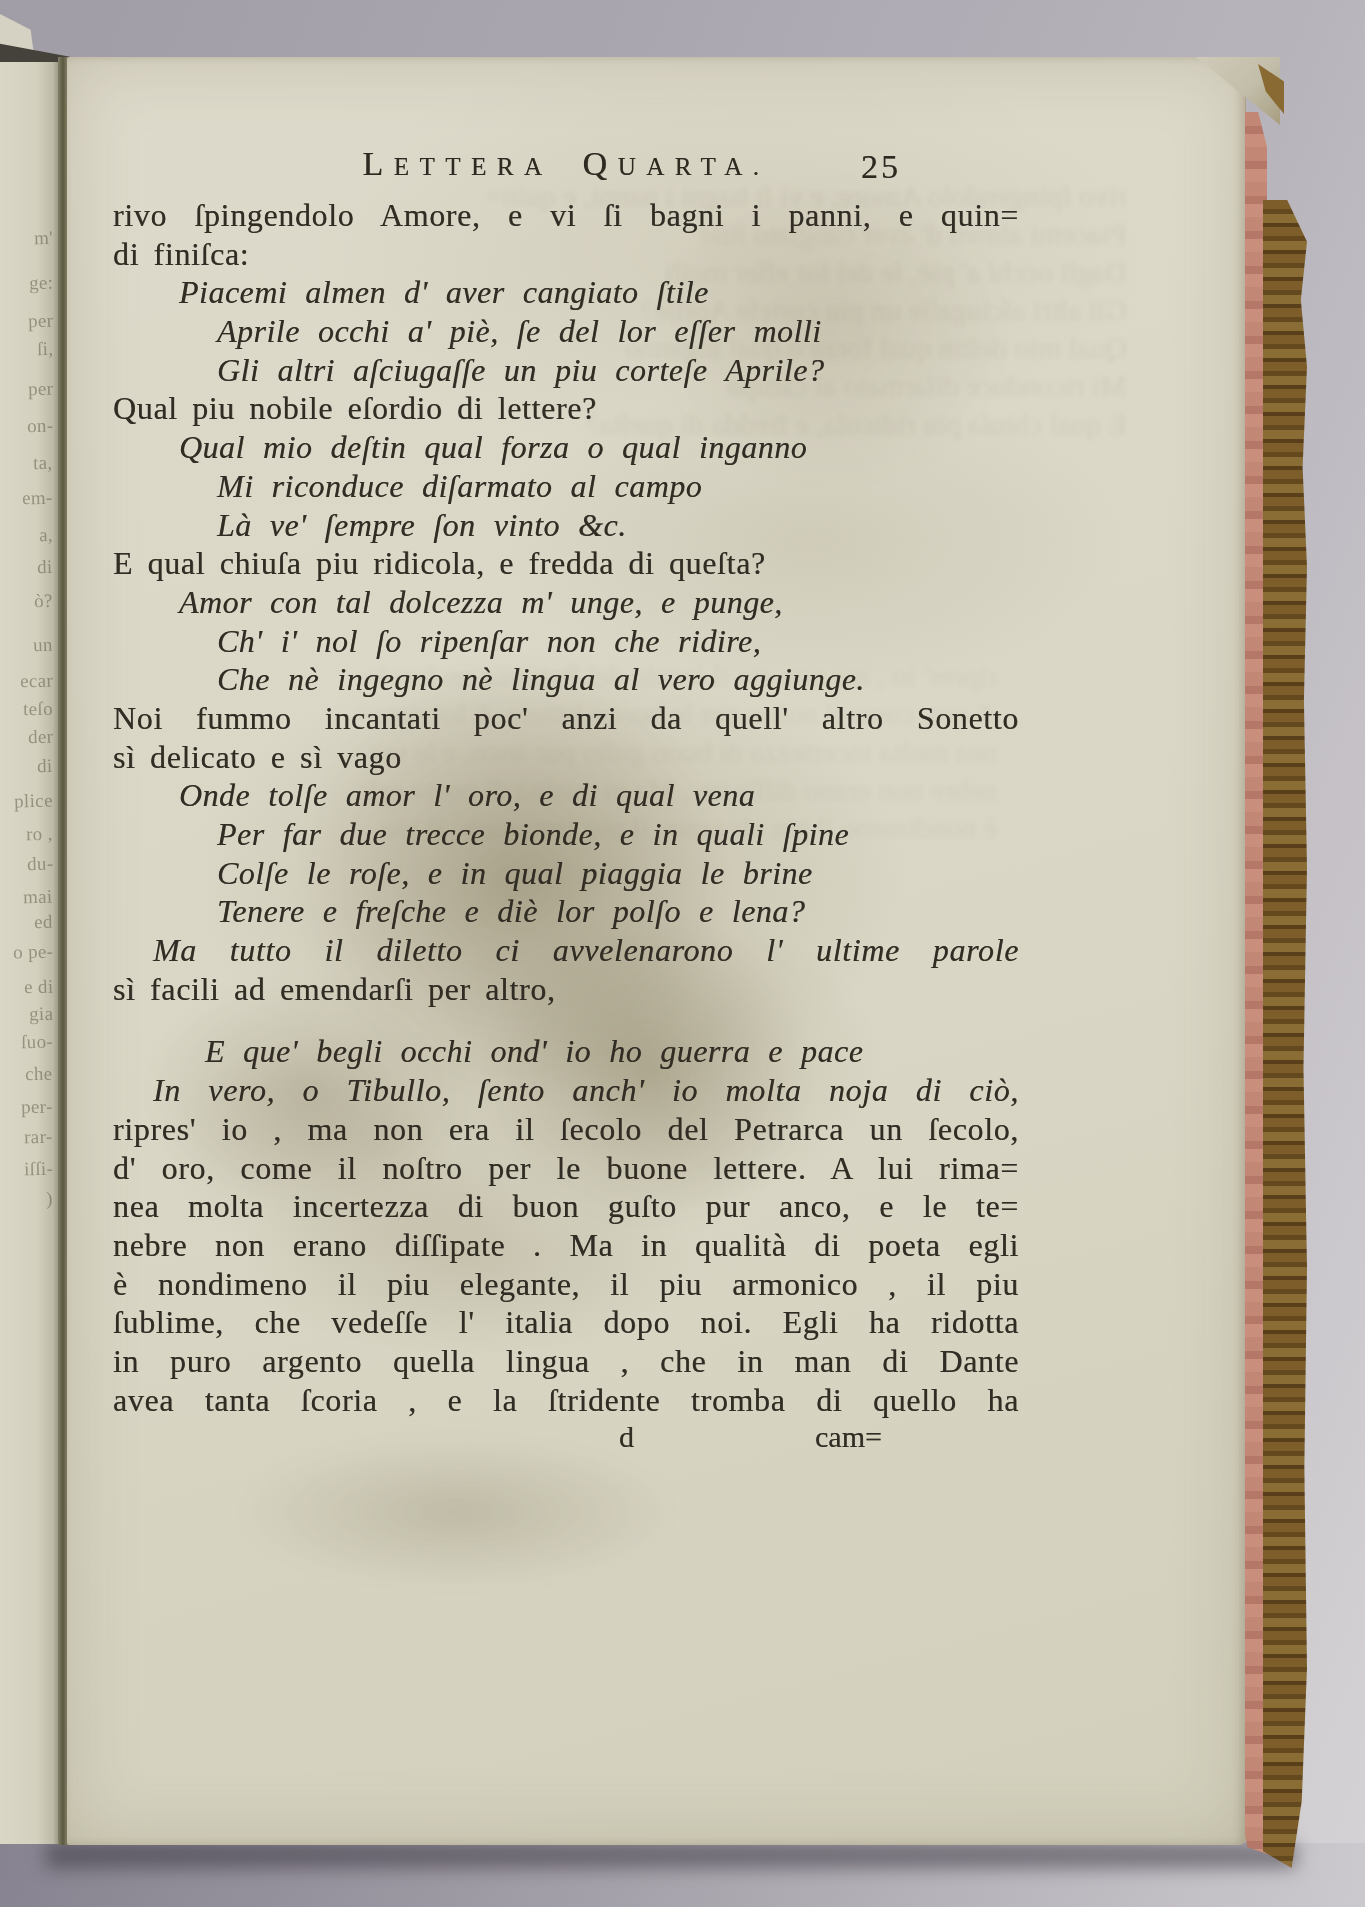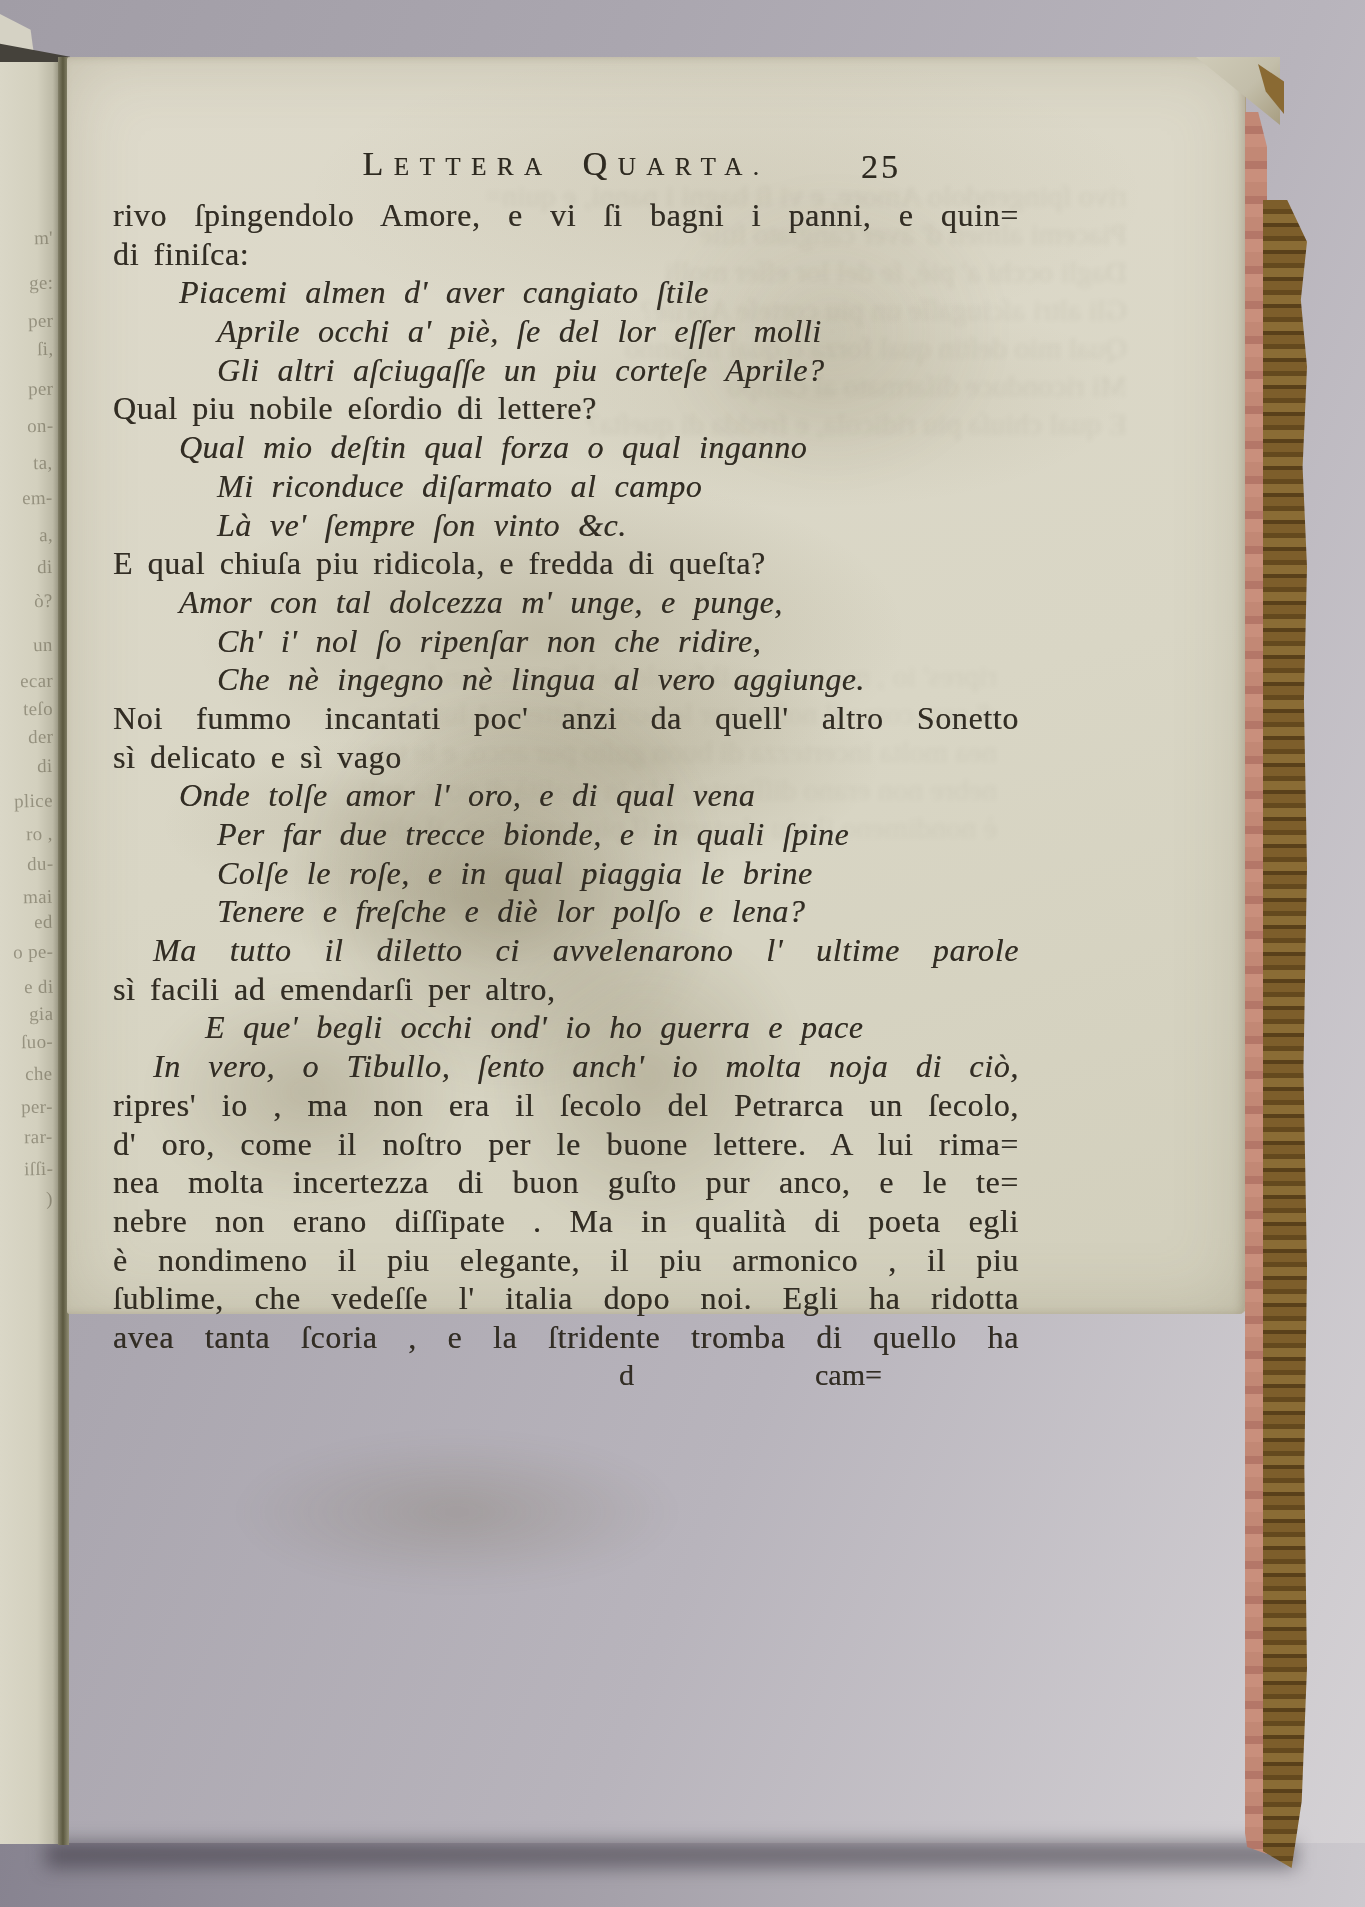--- a/index.html
+++ b/index.html
@@ -20,21 +20,21 @@
     clip-path:polygon(0 0,85% 28%,100% 100%,0 82%);}
   .top-gap{position:absolute;left:0;top:30px;width:70px;height:46px;background:#45423b;
     clip-path:polygon(0 30%,100% 58%,100% 100%,0 100%);}
   .left-page{position:absolute;left:0;top:62px;width:60px;height:1782px;
     background:linear-gradient(to right,#dad7c7 0%,#d3d0be 62%,#bdbaa7 88%,#918e7a 100%);}
   .frag{position:absolute;right:7px;font-size:19px;color:#5e5946;opacity:.52;
     transform:rotate(-1.2deg);letter-spacing:.02em;white-space:nowrap;}
   .gutter{position:absolute;left:58px;top:57px;width:11px;height:1788px;
     background:linear-gradient(to right,#83806a 0%,#5b583f 45%,#908d74 100%);}
   
-  .page{position:absolute;left:67px;top:57px;width:1178px;height:1257px;
+  .page{position:absolute;left:67px;top:57px;width:1178px;height:1788px;
     border-radius:3px 10px 7px 3px;
     background:
       radial-gradient(42% 18% at 41% 46%,rgba(104,91,54,.20),rgba(104,91,54,0) 72%),
       radial-gradient(28% 12% at 49% 56%,rgba(99,87,51,.17),rgba(99,87,51,0) 72%),
       radial-gradient(24% 9% at 26% 61%,rgba(99,87,51,.13),rgba(99,87,51,0) 75%),
       radial-gradient(27% 8% at 34% 67%,rgba(95,84,49,.15),rgba(95,84,49,0) 72%),
       radial-gradient(36% 12% at 63% 27%,rgba(110,98,60,.10),rgba(110,98,60,0) 75%),
       radial-gradient(46% 15% at 56% 11%,rgba(114,101,62,.09),rgba(114,101,62,0) 78%),
       linear-gradient(165deg,#dedacb 0%,#d9d6c5 55%,#d2cfbc 100%);
     box-shadow:inset 0 0 70px rgba(110,100,70,.22), inset -4px 0 9px rgba(118,104,74,.28);
@@ -62,21 +62,21 @@
   .hword{display:inline-block;font-size:25px;letter-spacing:.42em;}
   .hword::first-letter{font-size:34px;}
   .hword + .hword{margin-left:26px;}
   .pagenum{position:absolute;right:118px;top:3px;font-size:34px;letter-spacing:3px;}
   .lines{margin-top:4px;}
   .line{height:38.7px;font-size:32px;white-space:nowrap;}
   .prose{word-spacing:.18em;letter-spacing:.02em;}
   .verse{font-style:italic;word-spacing:.30em;letter-spacing:.015em;}
   .s-pind{padding-left:40px;font-style:italic;}
   .s-v1{padding-left:66px;}
-  .s-v15{padding-left:92px;}
+  .s-v15{padding-left:92px;margin-top:24px;}
   .s-v2{padding-left:104px;}
   .line.just{white-space:normal;text-align:justify;text-align-last:justify;
     word-spacing:normal;}
   .footer-row{position:relative;height:40px;font-size:30px;}
   .sig{position:absolute;left:506px;}
   .catch{position:absolute;left:702px;}
   
   .fold-under{position:absolute;left:1196px;top:57px;width:84px;height:68px;
     background:linear-gradient(135deg,#cfcbb8 0%,#c3beaa 55%,#a79d80 100%);
     clip-path:polygon(0 0,100% 0,100% 100%);}
@@ -185,20 +185,21 @@
         <div class="line s-pind prose just">Ma tutto il diletto ci avvelenarono l' ultime parole</div>
         <div class="line s-prose prose">sì facili ad emendarſi per altro,</div>
         <div class="line s-v15 verse">E que' begli occhi ond' io ho guerra e pace</div>
         <div class="line s-pind prose just">In vero, o Tibullo, ſento anch' io molta noja di ciò,</div>
         <div class="line s-prose prose just">ripres' io , ma non era il ſecolo del Petrarca un ſecolo,</div>
         <div class="line s-prose prose just">d' oro, come il noſtro per le buone lettere. A lui rima=</div>
         <div class="line s-prose prose just">nea molta incertezza di buon guſto pur anco, e le te=</div>
         <div class="line s-prose prose just">nebre non erano diſſipate . Ma in qualità di poeta egli</div>
         <div class="line s-prose prose just">è nondimeno il piu elegante, il piu armonico , il piu</div>
         <div class="line s-prose prose just">ſublime, che vedeſſe l' italia dopo noi. Egli ha ridotta</div>
+        <div class="line s-prose prose just">in puro argento quella lingua , che in man di Dante</div>
         <div class="line s-prose prose just">avea tanta ſcoria , e la ſtridente tromba di quello ha</div>
       </div>
     <div class="footer-row">
       <span class="sig">d</span>
       <span class="catch">cam=</span>
     </div>
   </div>
 </div>
 
 <div class="fold-under"></div>

